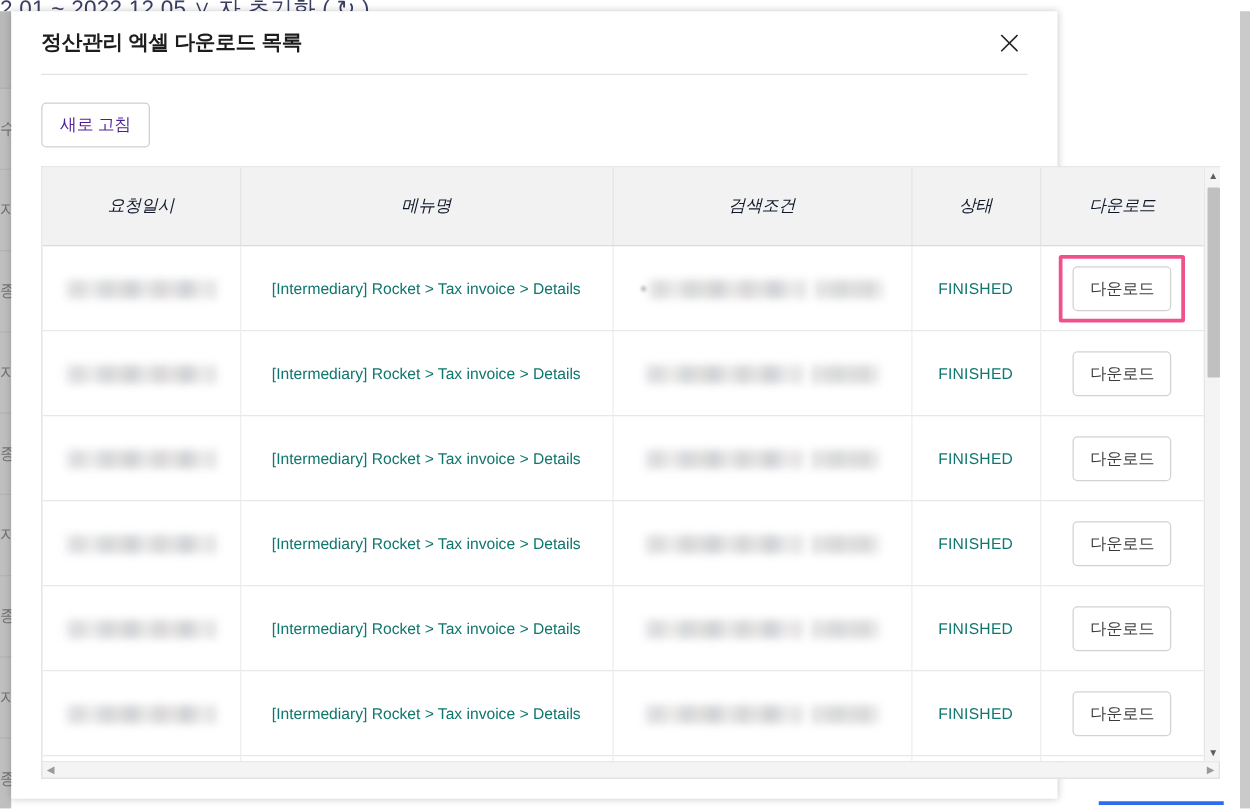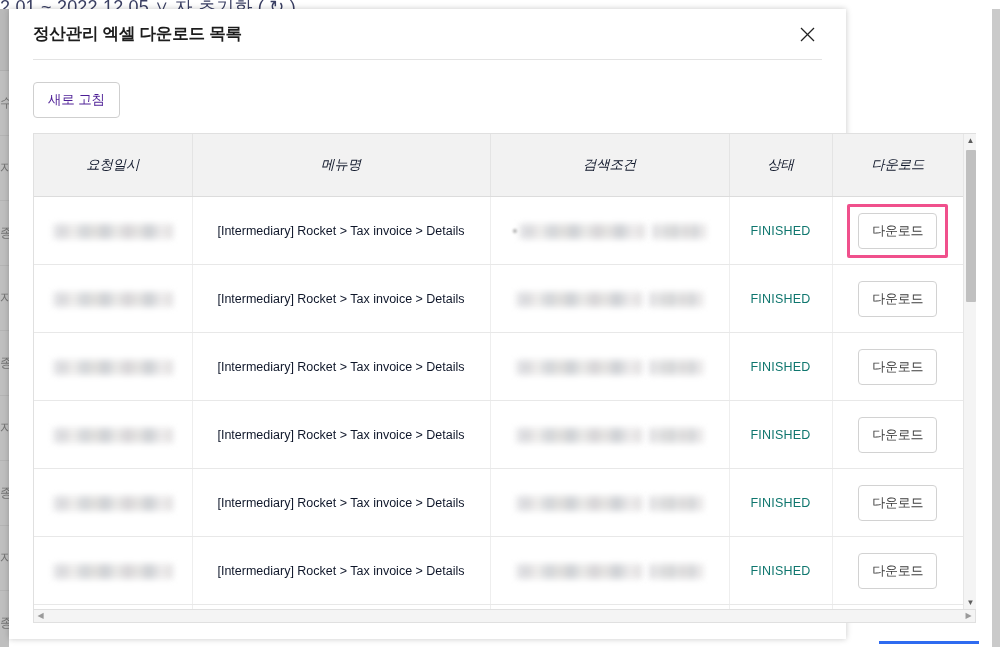--- a/index.html
+++ b/index.html
@@ -176,21 +176,21 @@
   }
   table.dl-table td:last-child { border-right: none; }
 
   .col-date   { width: 158px; }
   .col-menu   { width: 298px; }
   .col-cond   { width: 239px; }
   .col-state  { width: 103px; }
   .col-dl     { width: 131px; }
 
   .menu-text {
-    color: #0f172a;
+    color: #0f766e;
     font-size: 12.5px;
     white-space: nowrap;
     margin-top: 37px;
   }
   .state-text {
     color: #0f766e;
     font-size: 12.5px;
     letter-spacing: .2px;
   }
 

